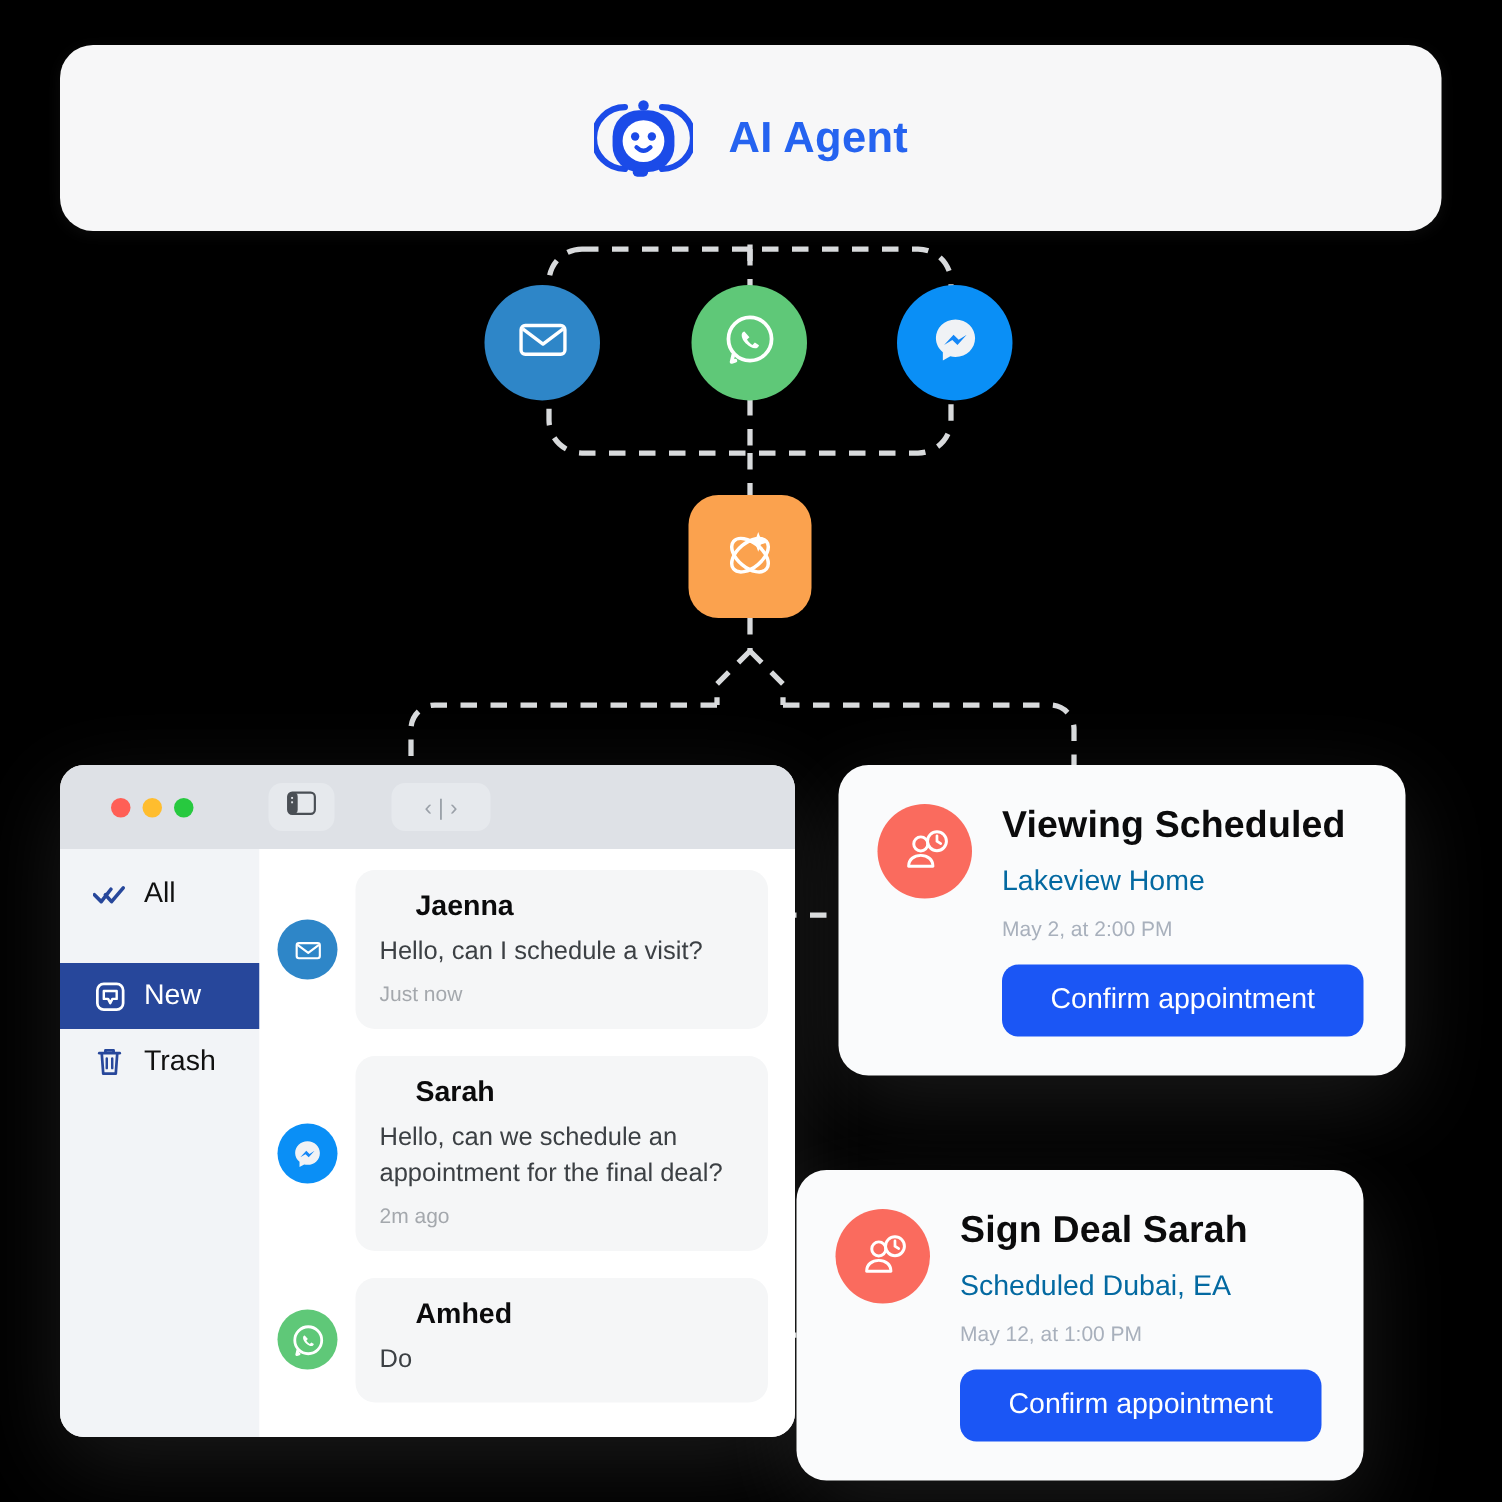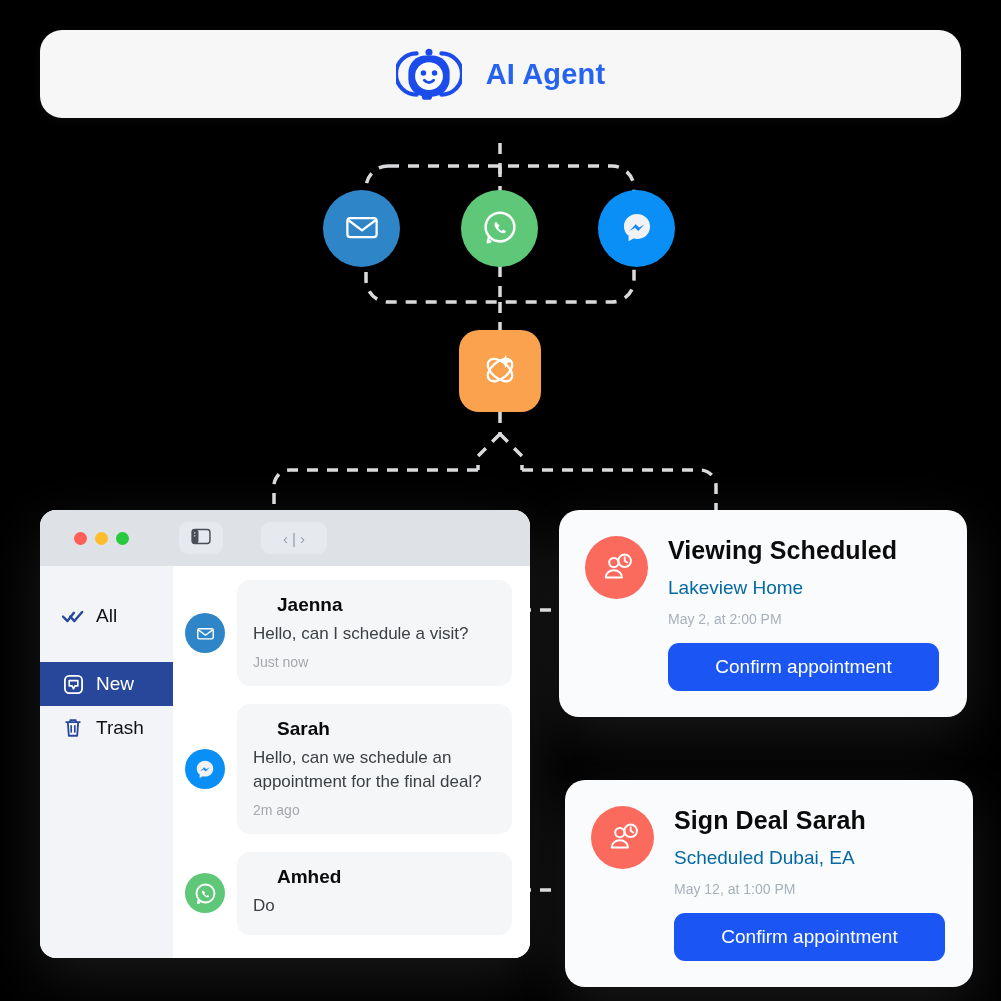--- a/index.html
+++ b/index.html
@@ -9,21 +9,21 @@
     font-family: "Liberation Sans", sans-serif;
     overflow: hidden;
   }
   #stage { position: relative; width: 1001px; height: 1001px; background:#000; }
 
   
   .dash-svg { position:absolute; left:0; top:0; width:1001px; height:1001px; pointer-events:none; }
 
   
   .agent-card{
-    position:absolute; left:40px; top:30px; width:921px; height:88px;
+    position:absolute; left:40px; top:30px; width:921px; height:124px;
     background:#F7F7F8; border-radius:22px;
     display:flex; align-items:center; justify-content:center; gap:24px;
     box-shadow:0 2px 10px rgba(255,255,255,0.05);
   }
   .agent-icon{ width:66px; height:66px; }
   .agent-title{ font-size:29px; font-weight:700; color:#2563F0; letter-spacing:.2px; }
 
   
   .chan{ position:absolute; width:77px; height:77px; border-radius:50%;
          display:flex; align-items:center; justify-content:center; }
@@ -48,44 +48,44 @@
   .lights{ display:flex; gap:8px; margin-left:16px; }
   .light{ width:13px; height:13px; border-radius:50%; }
   .l-red{ background:#FF5F56; } .l-yel{ background:#FFBD2E; } .l-grn{ background:#27C93F; }
   .tb-btn{ width:44px; height:32px; border-radius:9px; background:#E6E9ED;
            display:flex; align-items:center; justify-content:center; }
   .tb-side{ margin-left:50px; }
   .tb-nav{ margin-left:38px; width:66px; gap:4px; color:#9AA0A8; font-size:15px; }
   .tb-nav span{ font-size:15px; color:#9aa0a8; }
 
   .winbody{ display:flex; height:392px; }
-  .sidebar{ width:133px; background:#F2F4F7; padding-top:28px; }
+  .sidebar{ width:133px; background:#F2F4F7; padding-top:8px; }
   .side-item{ height:44px; display:flex; align-items:center; gap:12px; padding-left:22px;
               font-size:19px; color:#111; }
   .side-item.active{ background:#27479B; color:#fff;margin-top:24px; }
   .side-ico{ width:22px; height:22px; display:flex; align-items:center; justify-content:center; }
 
   .msglist{ flex:1; background:#fff; padding:14px 18px 0 12px; position:relative; }
   .msgrow{ display:flex; align-items:center; gap:12px; margin-bottom:18px; }
   .msg-avatar{ width:40px; height:40px; border-radius:50%; flex:0 0 40px;
                display:flex; align-items:center; justify-content:center; }
   .av-mail{ background:#2E86C8; } .av-fb{ background:#0A8FF6; } .av-wa{ background:#5FC878; }
   .msg-card{ flex:1; background:#F5F6F7; border-radius:13px; padding:14px 16px 16px; }
   .msg-name{ font-size:19px; font-weight:700; color:#0B0B0C; margin-bottom:6px;margin-left:24px; }
   .msg-text{ font-size:17px; color:#3C4044; line-height:1.42; }
   .msg-time{ font-size:14px; color:#A4A8AD; margin-top:8px; }
 
   
   .notif{
-    position:absolute; width:408px; border-radius:20px; background:#FAFBFC;
+    position:absolute; width:378px; border-radius:20px; background:#FAFBFC;
     padding:26px 28px 26px 26px; display:flex; gap:20px;
     box-shadow:0 18px 60px rgba(255,255,255,.10);
   }
   .notif-1{ left:559px; top:510px; }
-  .notif-2{ left:565px; top:780px; }
+  .notif-2{ left:531px; top:780px; }
   .notif-ico{ width:63px; height:63px; border-radius:50%; background:#FA6B5E; flex:0 0 63px;
               display:flex; align-items:center; justify-content:center; }
   .notif-body{ flex:1; }
   .notif-title{ font-size:25px; font-weight:700; color:#0B0B0C; margin-bottom:12px; letter-spacing:.1px;}
   .notif-sub{ font-size:19px; color:#0369a1; margin-bottom:12px; }
   .notif-date{ font-size:14px; color:#A8B0BC; margin-bottom:16px; }
   .notif-btn{ display:block; width:100%; height:48px; border:0; border-radius:11px;
               background:#1B56F5; color:#fff; font-size:19px; font-family:"Liberation Sans",sans-serif;
               cursor:pointer; }
 </style>

